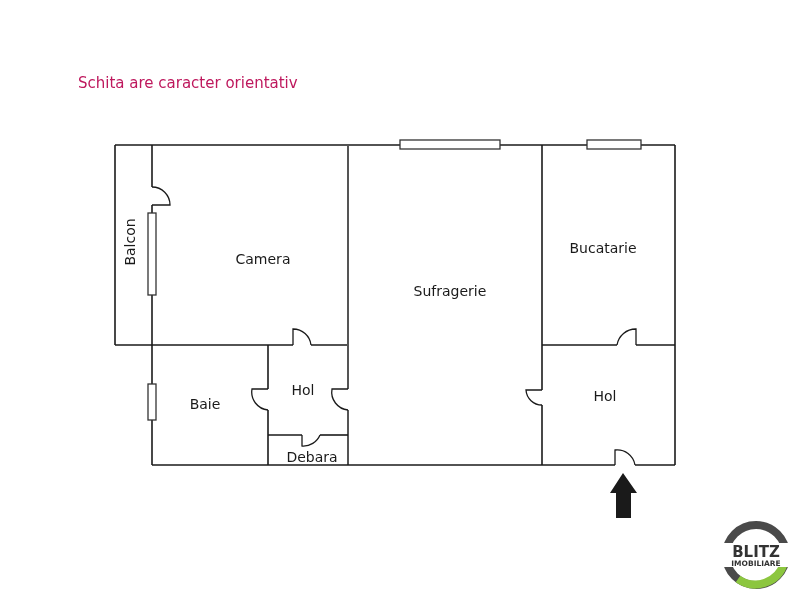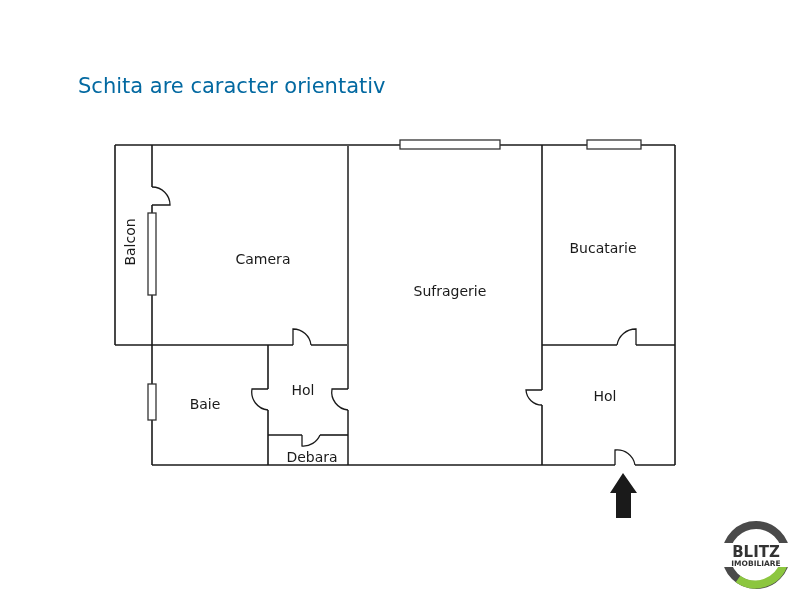--- a/index.html
+++ b/index.html
@@ -1,17 +1,17 @@
 <!DOCTYPE html>
 <html><head>
 <meta charset="utf-8">
 <style>
   html, body { margin: 0; padding: 0; background: #ffffff; }
   body { width: 800px; height: 600px; position: relative; overflow: hidden; font-family: "DejaVu Sans", sans-serif; }
-  .caption { position: absolute; left: 78px; top: 74px; font-size: 21px; color: #0369a1; }
+  .caption { position: absolute; left: 78px; top: 74px; font-size: 15px; color: #be185d; }
   svg.plan { position: absolute; left: 0; top: 0; }
   .wall { stroke: #1a1a1a; stroke-width: 1.6; fill: none; }
   .wall-grey { stroke: #555; stroke-width: 2; fill: none; }
   .win { stroke: #333; stroke-width: 1.3; fill: #fff; }
   .door { stroke: #1a1a1a; stroke-width: 1.3; fill: none; }
   .label { font-family: "DejaVu Sans", sans-serif; font-size: 14px; fill: #1a1a1a; }
   .logo { position: absolute; left: 720px; top: 519px; width: 72px; height: 72px; }
 </style>
 </head>
 <body>

